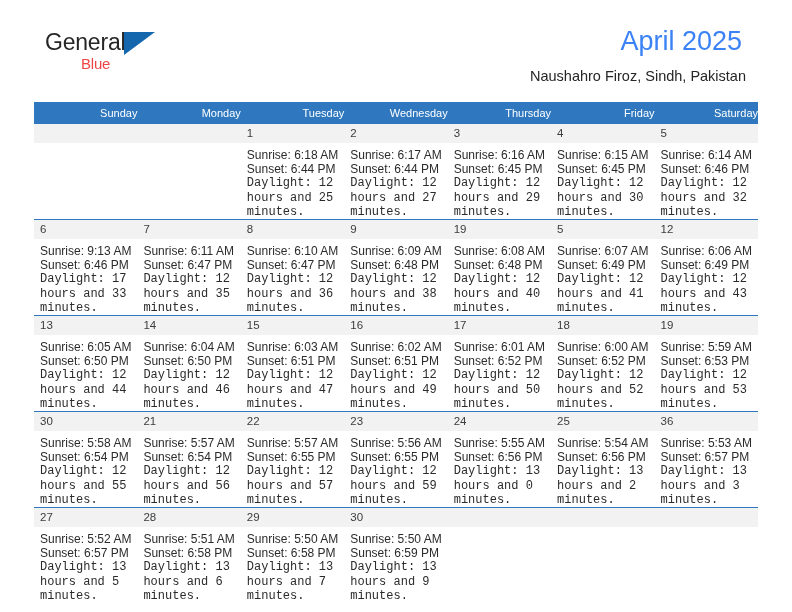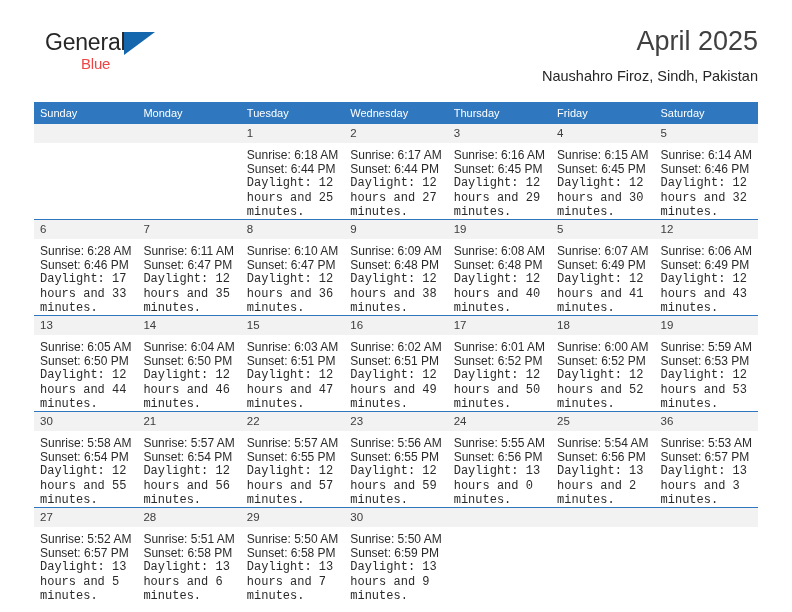--- a/index.html
+++ b/index.html
@@ -41,46 +41,46 @@
   .logo-blue {
     display: block;
     font-size: 15px;
     color: #ef4444;
     line-height: 24px;
     margin-left: 36px;
     margin-top: -3px;
     letter-spacing: -0.2px;
   }
   .title {
-    position: absolute; right: 0; top: 4px;
+    position: absolute; right: 16px; top: 4px;
     font-size: 27px;
-    color: #404040;
+    color: #3b82f6;
     font-weight: normal;
     white-space: nowrap;
   }
   .subtitle {
-    position: absolute; right: 0; top: 46px;
+    position: absolute; right: 12px; top: 46px;
     font-size: 14.5px;
     color: #262626;
     white-space: nowrap;
   }
 
   
   .calendar {
     margin: 8px 34px 0 34px;
     width: 724px;
     border-collapse: collapse;
     table-layout: fixed;
   }
   .calendar thead th {
     background: #2f78bf;
     color: #ffffff;
     font-size: 11px;
     font-weight: normal;
-    text-align: left;
+    text-align: right;
     padding: 5px 0 5px 6px;
     height: 22px;
     border: none;
   }
   .calendar tbody td {
     vertical-align: top;
     padding: 0;
     border: none;
     border-top: 1.5px solid #2f78bf;
     height: 91px;
@@ -195,21 +195,21 @@
                 <div class="wrap">Daylight: 12 hours and 32 minutes.</div>
               </div>
             </div>
           </td>
         </tr>
         <tr>
           <td>
             <div class="cell">
               <div class="daynum">6</div>
               <div class="info">
-                <div>Sunrise: 6:28 AM</div>
+                <div>Sunrise: 9:13 AM</div>
                 <div>Sunset: 6:46 PM</div>
                 <div class="wrap">Daylight: 17 hours and 33 minutes.</div>
               </div>
             </div>
           </td>
           <td>
             <div class="cell">
               <div class="daynum">7</div>
               <div class="info">
                 <div>Sunrise: 6:11 AM</div>

